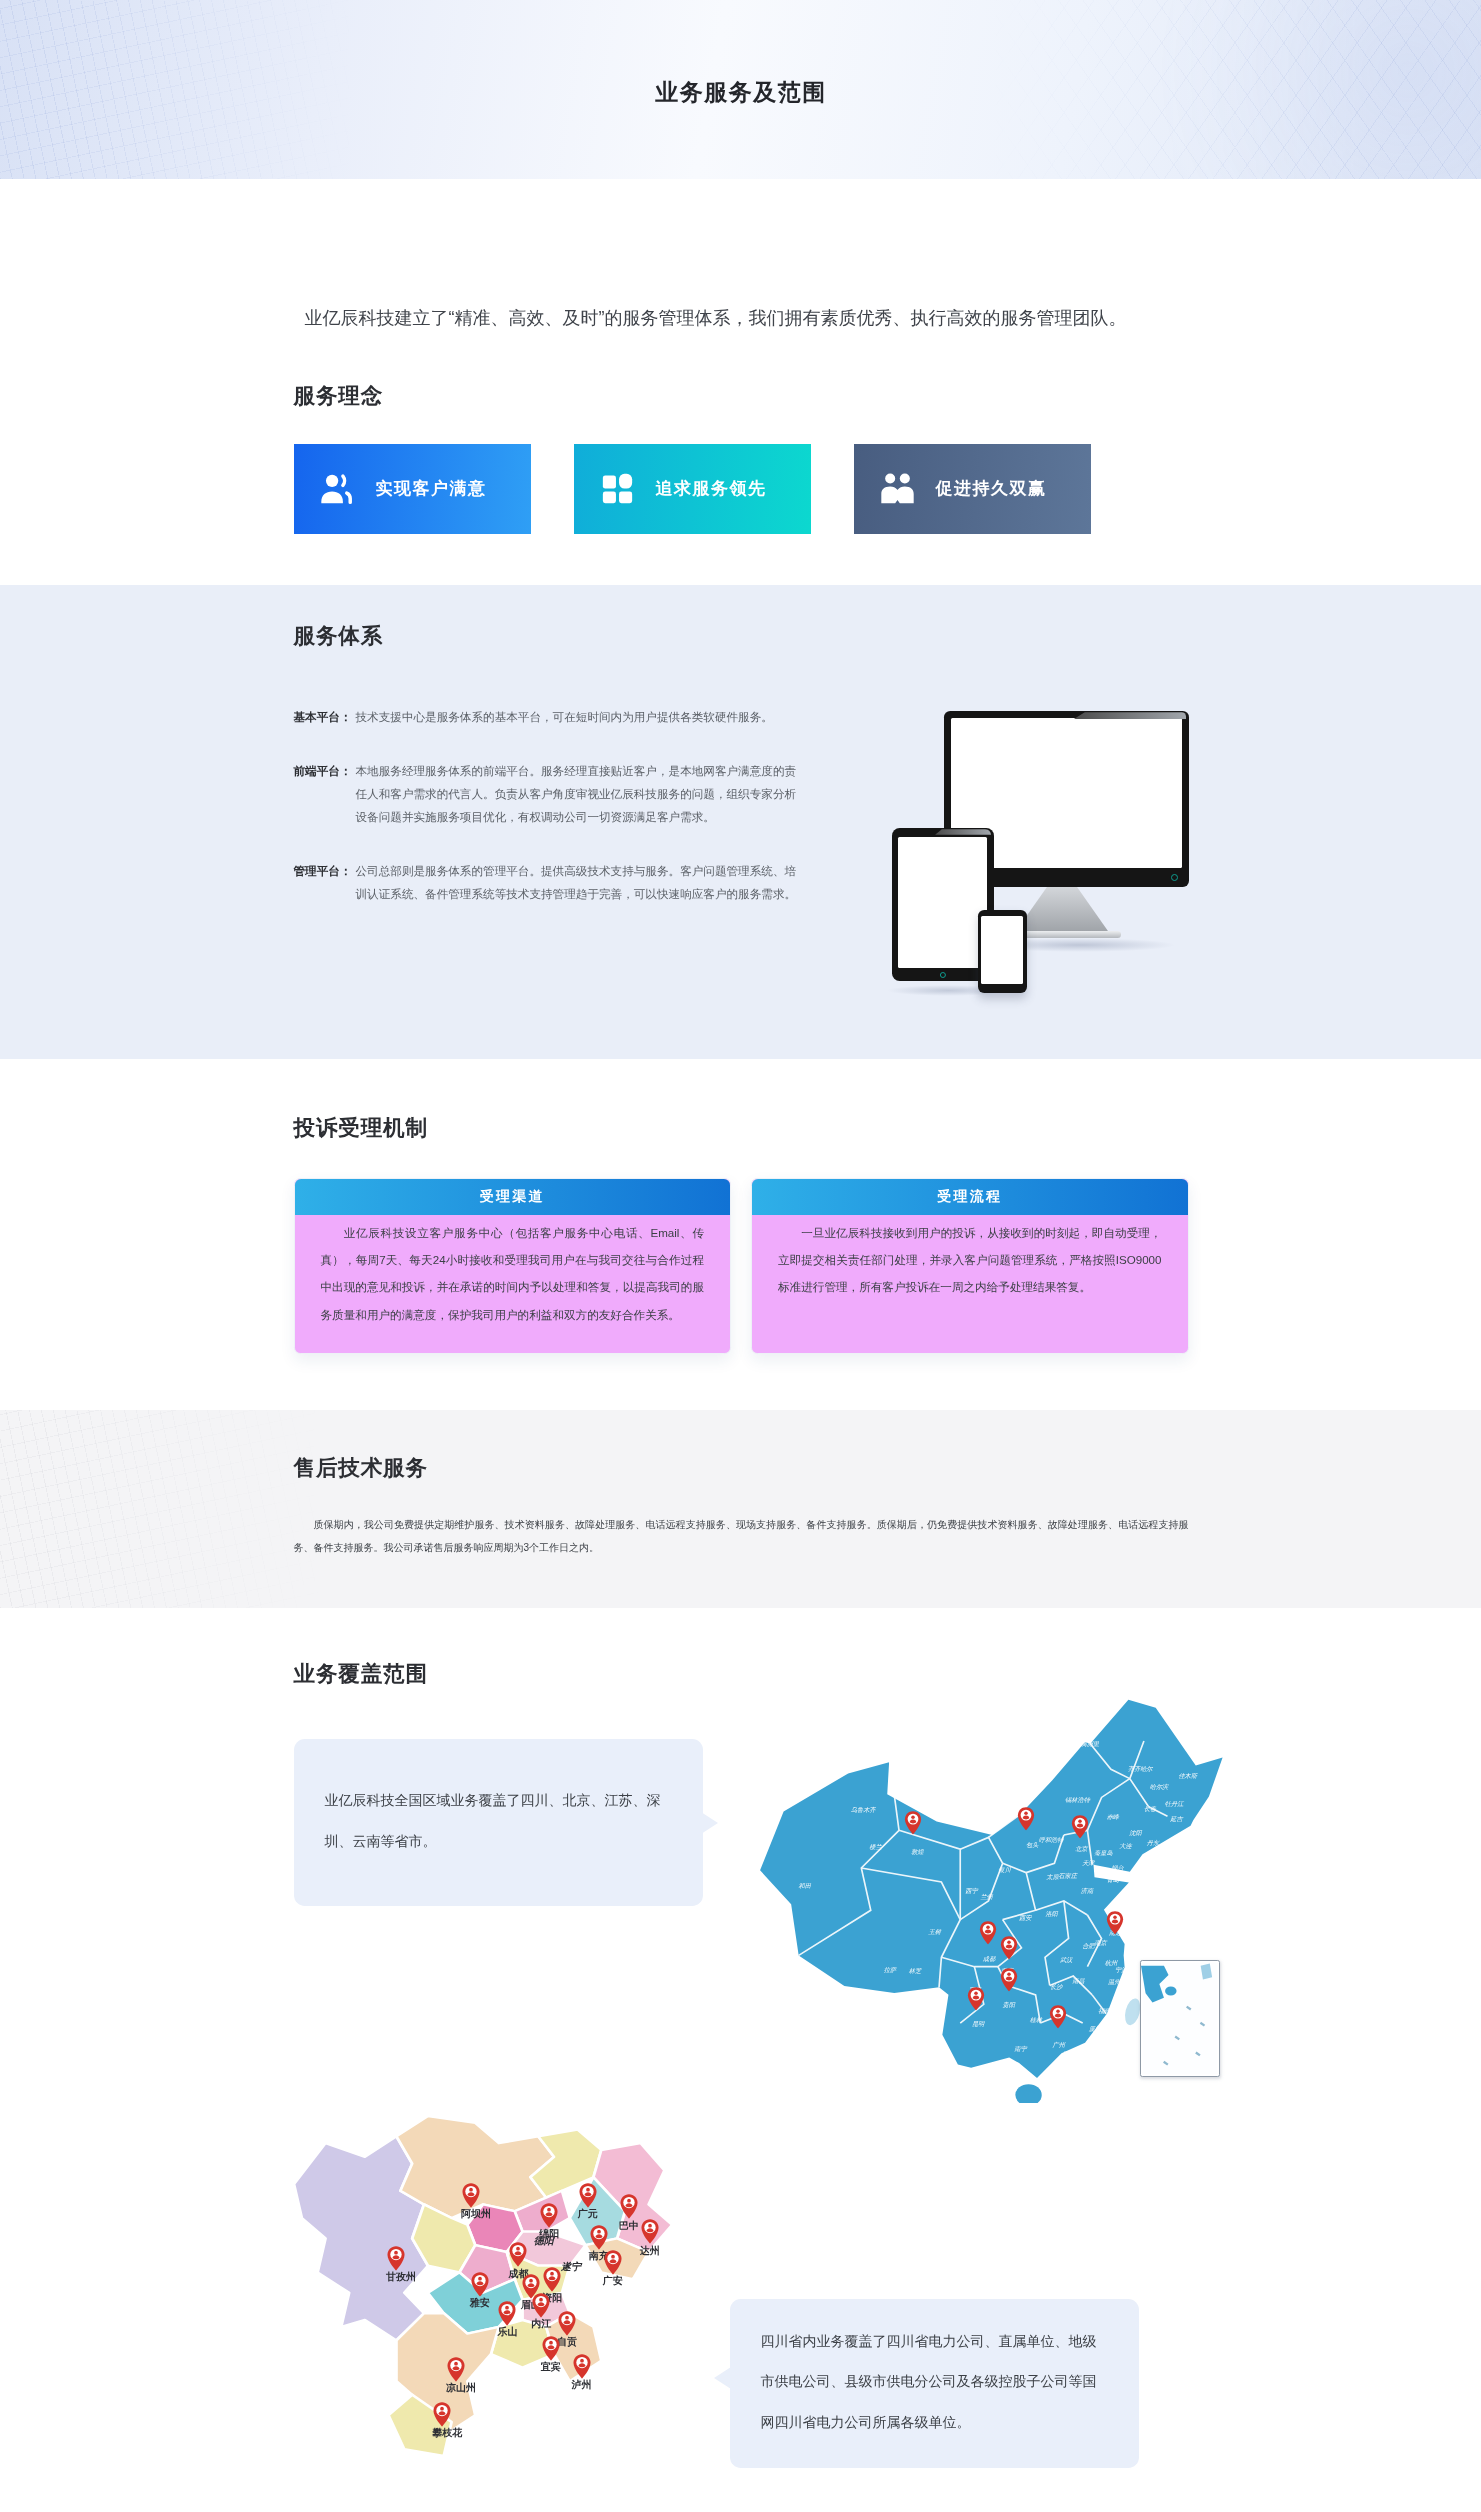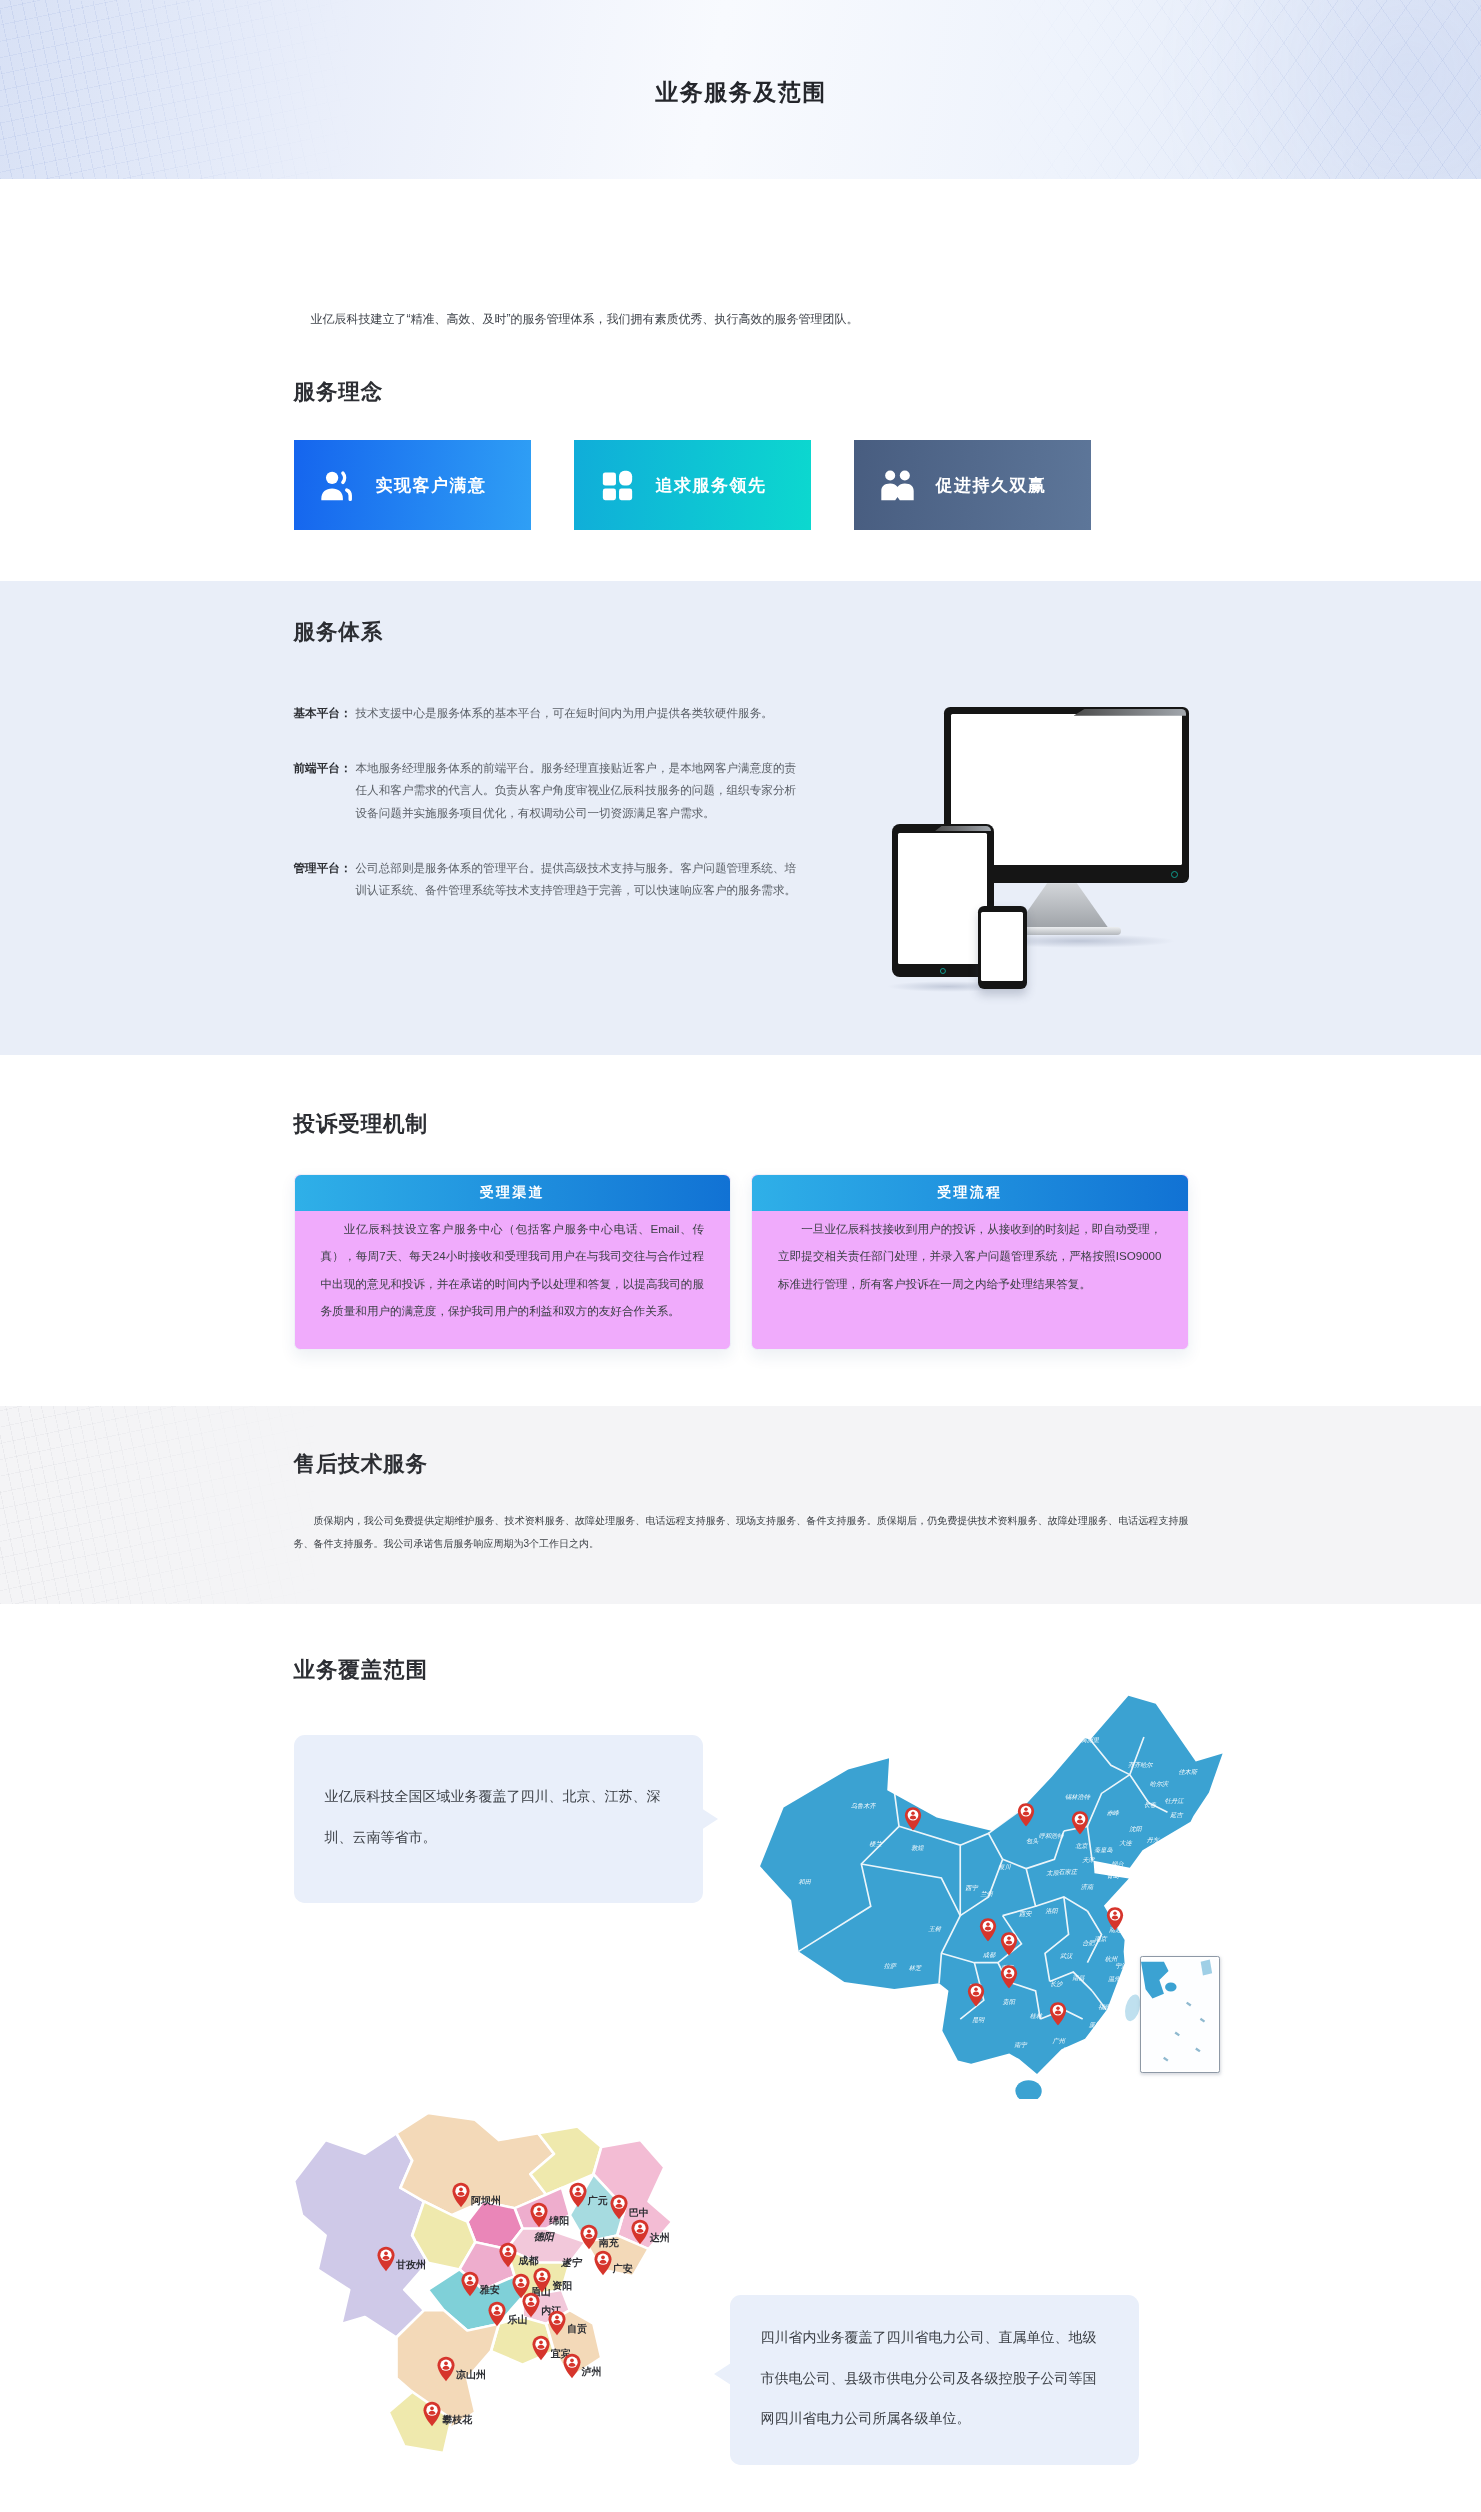--- a/index.html
+++ b/index.html
@@ -24,21 +24,21 @@
       repeating-linear-gradient(55deg, rgba(125,148,210,.25) 0 0.8px, transparent 0.8px 20px),
       repeating-linear-gradient(-55deg, rgba(125,148,210,.25) 0 0.8px, transparent 0.8px 20px),
       radial-gradient(circle at 85% 40%, rgba(150,170,225,.25), transparent 60%);
     -webkit-mask-image:linear-gradient(to left,#000 25%,transparent);
     mask-image:linear-gradient(to left,#000 25%,transparent); }
   .banner h1 { position:relative; text-align:center; padding-top:77px; font-size:23px;
     font-weight:700; color:#24262b; letter-spacing:1.5px; }
 
   
   .sec-intro { padding:114px 0 51px; }
-  .intro-p { margin:17px; font-size:12px; color:#3f434a; line-height:1.6; }
+  .intro-p { margin:11px; font-size:18px; color:#3f434a; line-height:1.6; }
   .sec-intro h2 { margin-top:48px; }
   .phil-cards { display:flex; gap:43px; margin-top:34px; }
   .phil-card { width:237px; height:90px; display:flex; align-items:center; padding-left:25px;
     color:#fff; font-size:17px; font-weight:700; letter-spacing:1.5px; }
   .phil-card .ic { width:37px; height:37px; margin-right:20px; flex:none; }
   .phil-card:nth-child(1){ background:linear-gradient(95deg,#1565ee,#2f9ff5); }
   .phil-card:nth-child(2){ background:linear-gradient(95deg,#10add9,#0cd8cf); }
   .phil-card:nth-child(3){ background:linear-gradient(95deg,#485d80,#5d7699); }
 
   
@@ -118,21 +118,21 @@
   .city-label { position:absolute; transform:translate(-50%,-50%); font-size:6.2px;
     color:rgba(255,255,255,.95); white-space:nowrap; }
   .cn-pin { position:absolute; transform:translate(-50%,-60%); width:18.5px; }
   .sea-inset { position:absolute; right:3.1px; bottom:26px; width:80px; height:117px;
     background:#fdfeff; border:1.5px solid #8e99a6; border-radius:2.3px;
     box-shadow:inset 0 0 0 2.3px #fff, 0.8px 1.5px 3.1px rgba(100,110,130,.25); }
   .sea-inset svg { width:100%; height:100%; }
 
   .sichuan-map { position:absolute; left:0; top:1.5px; width:394px; height:340px; }
   .sichuan-map svg.scmap { position:absolute; inset:0; width:100%; height:100%; }
-  .sc-pin { position:absolute; display:flex; flex-direction:row; align-items:flex-end;
+  .sc-pin { position:absolute; display:flex; flex-direction:column; align-items:flex-start;
     transform:translate(-50%,-27%); }
   .pin-label { font-style:normal; font-size:10px; font-weight:700; color:#2c2e33;
     margin-top:-0.8px; white-space:nowrap; }
   .sc-label { position:absolute; transform:translate(-50%,-50%); font-size:10px; font-weight:700;
     color:#2c2e33; white-space:nowrap; }
 </style>
 </head>
 <body>
 
 <header class="banner">

